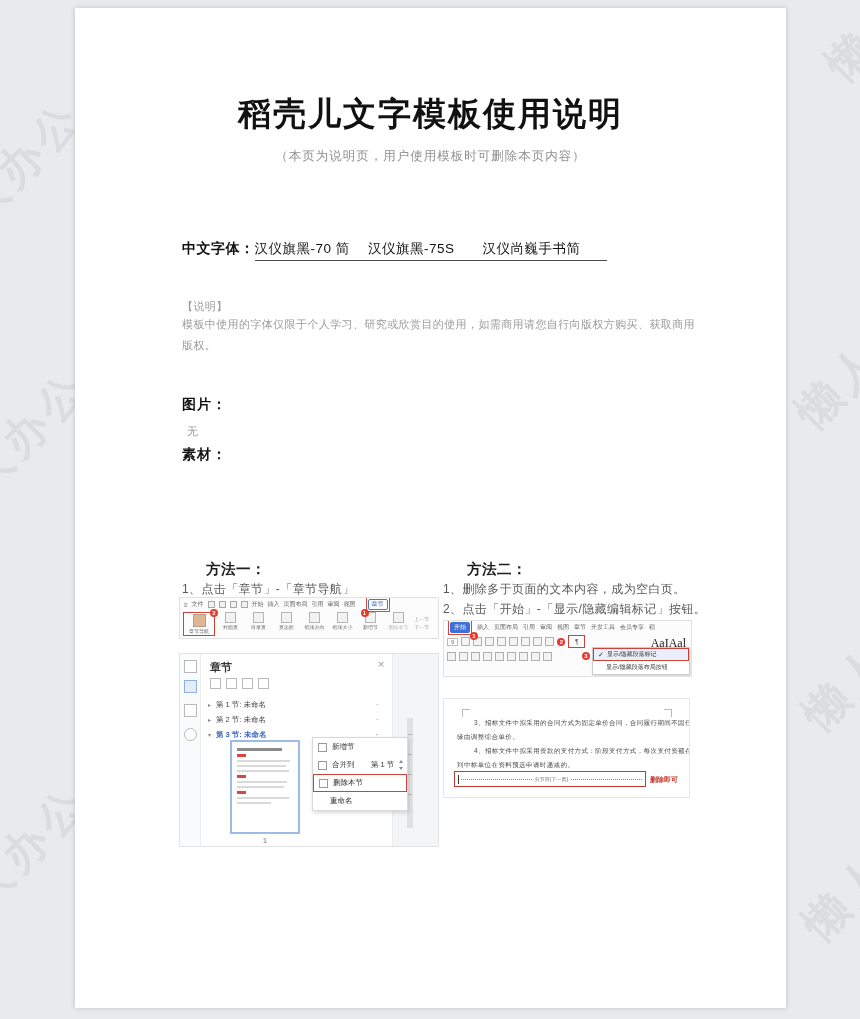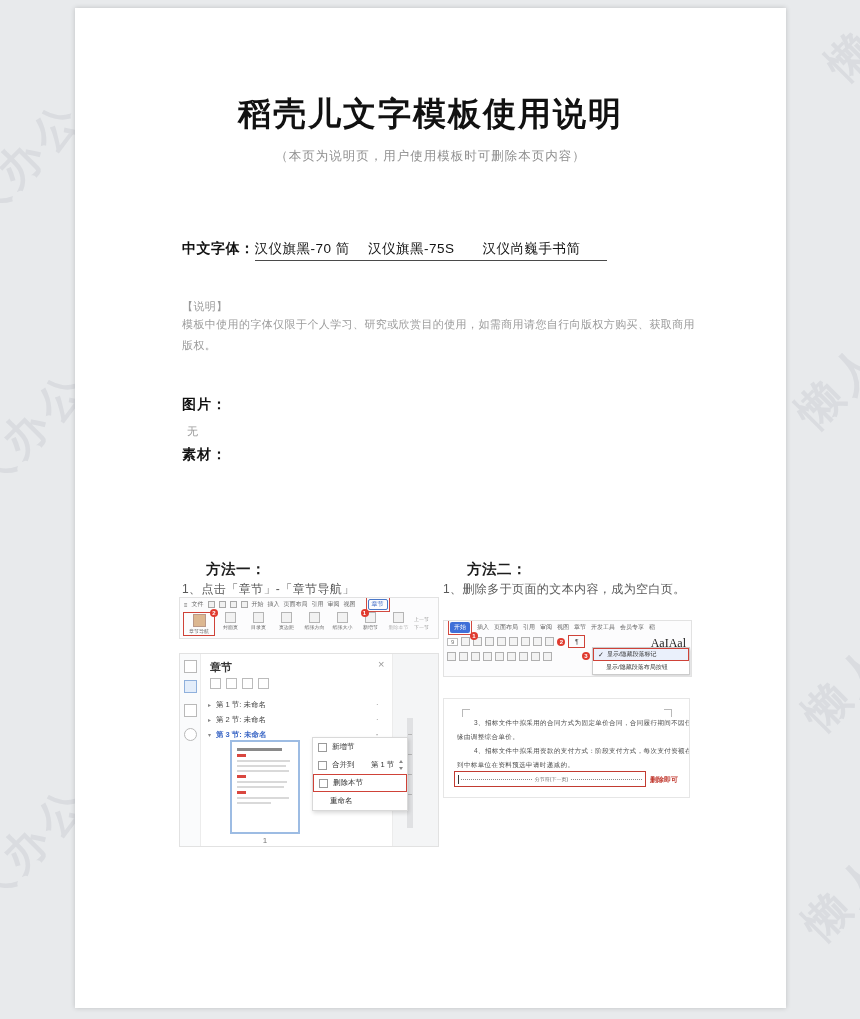--- a/index.html
+++ b/index.html
@@ -274,20 +274,21 @@
             <span>删除本节</span>
         </div>
         <div class="mrow">
           <span style="margin-left:12px">重命名</span>
         </div>
       </div>
     </div>
 
     <div class="mtitle" style="left:368px;top:552px">方法二：</div>
     <div class="step" style="left:368px;top:573px">1、删除多于页面的文本内容，成为空白页。</div>
+    <div class="step" style="left:368px;top:593px">2、点击「开始」-「显示/隐藏编辑标记」按钮。</div>
 
     <div class="shot" style="left:368px;top:612px;width:247px;height:55px">
       <div class="rrow1" style="gap:5px">
         <span class="atabwrap" style="margin-left:0">
           <span class="atab2">开始</span>
           <span class="badge abs" style="right:-7px;bottom:-6px">1</span>
         </span>
         <span class="tab">插入</span>
         <span class="tab">页面布局</span>
         <span class="tab">引用</span>

